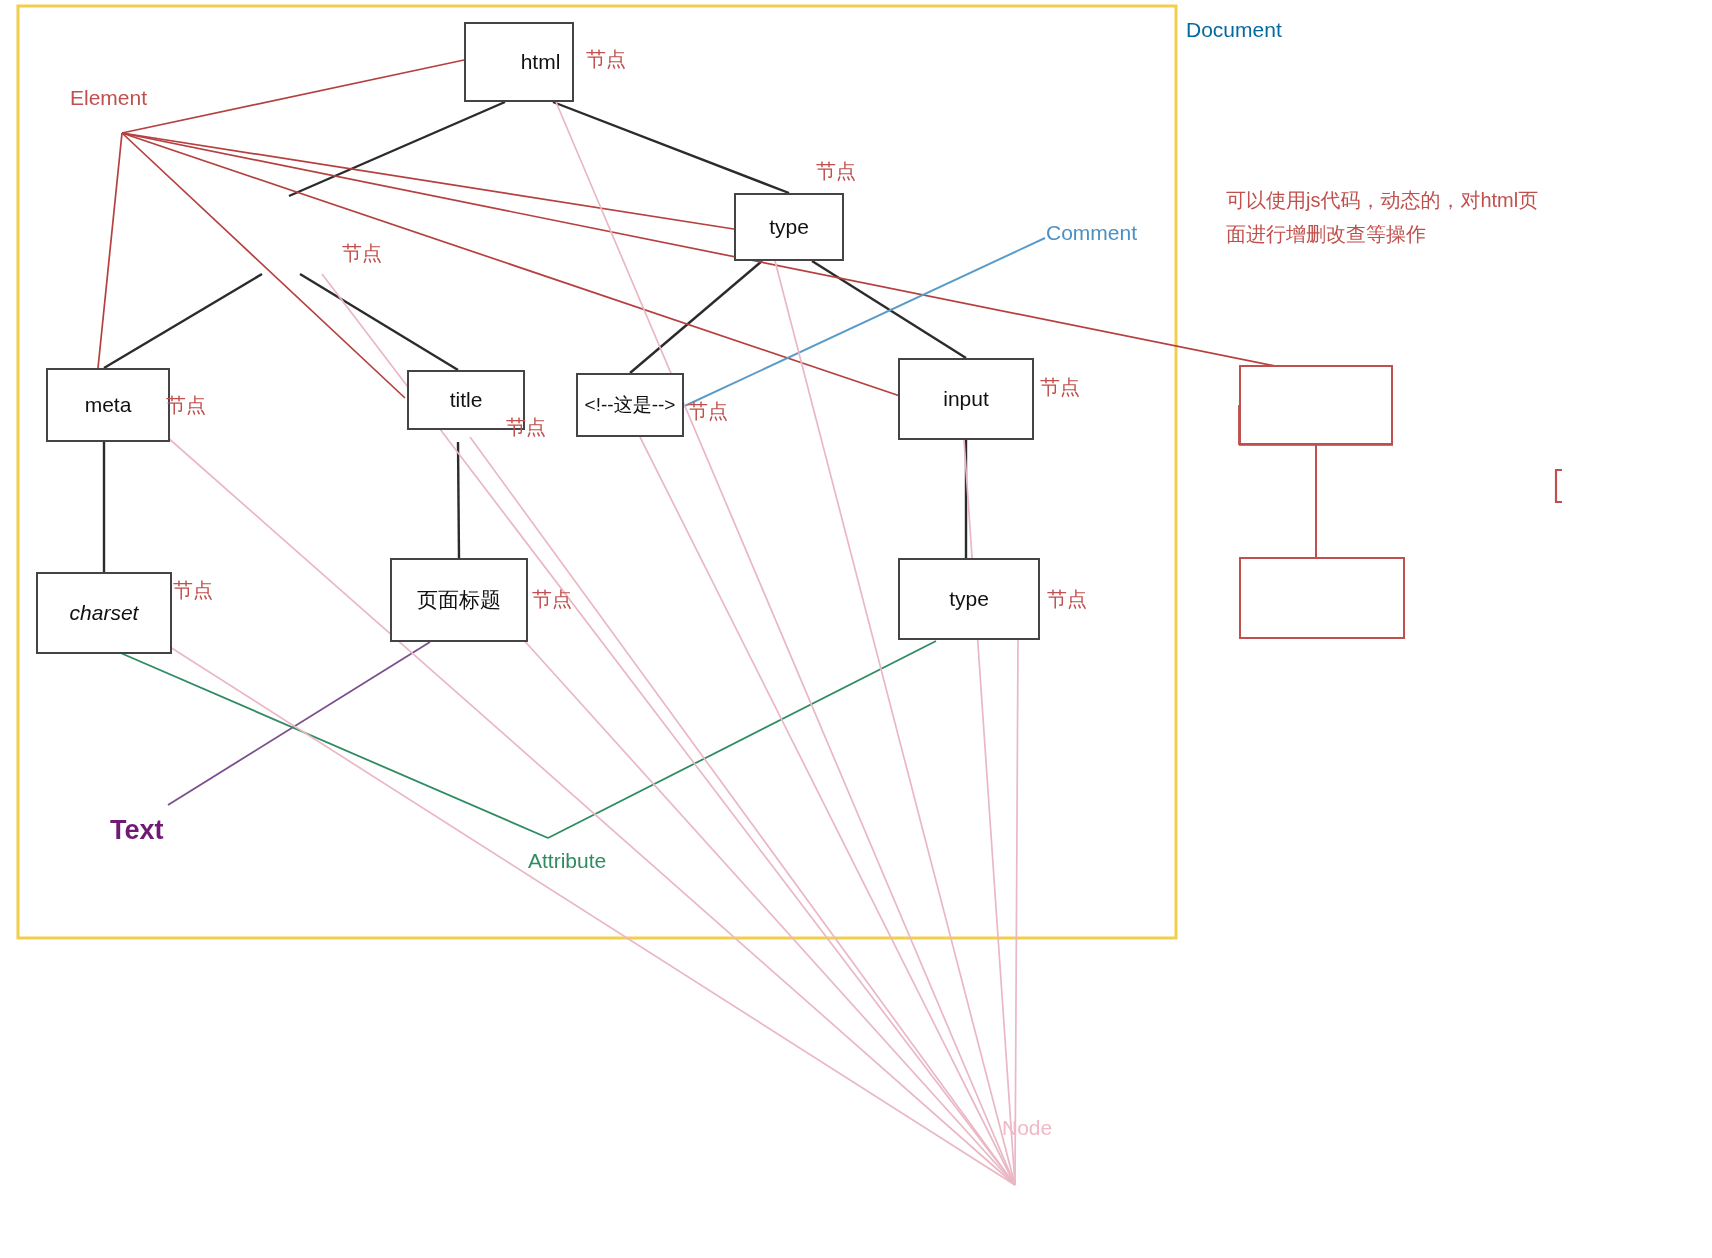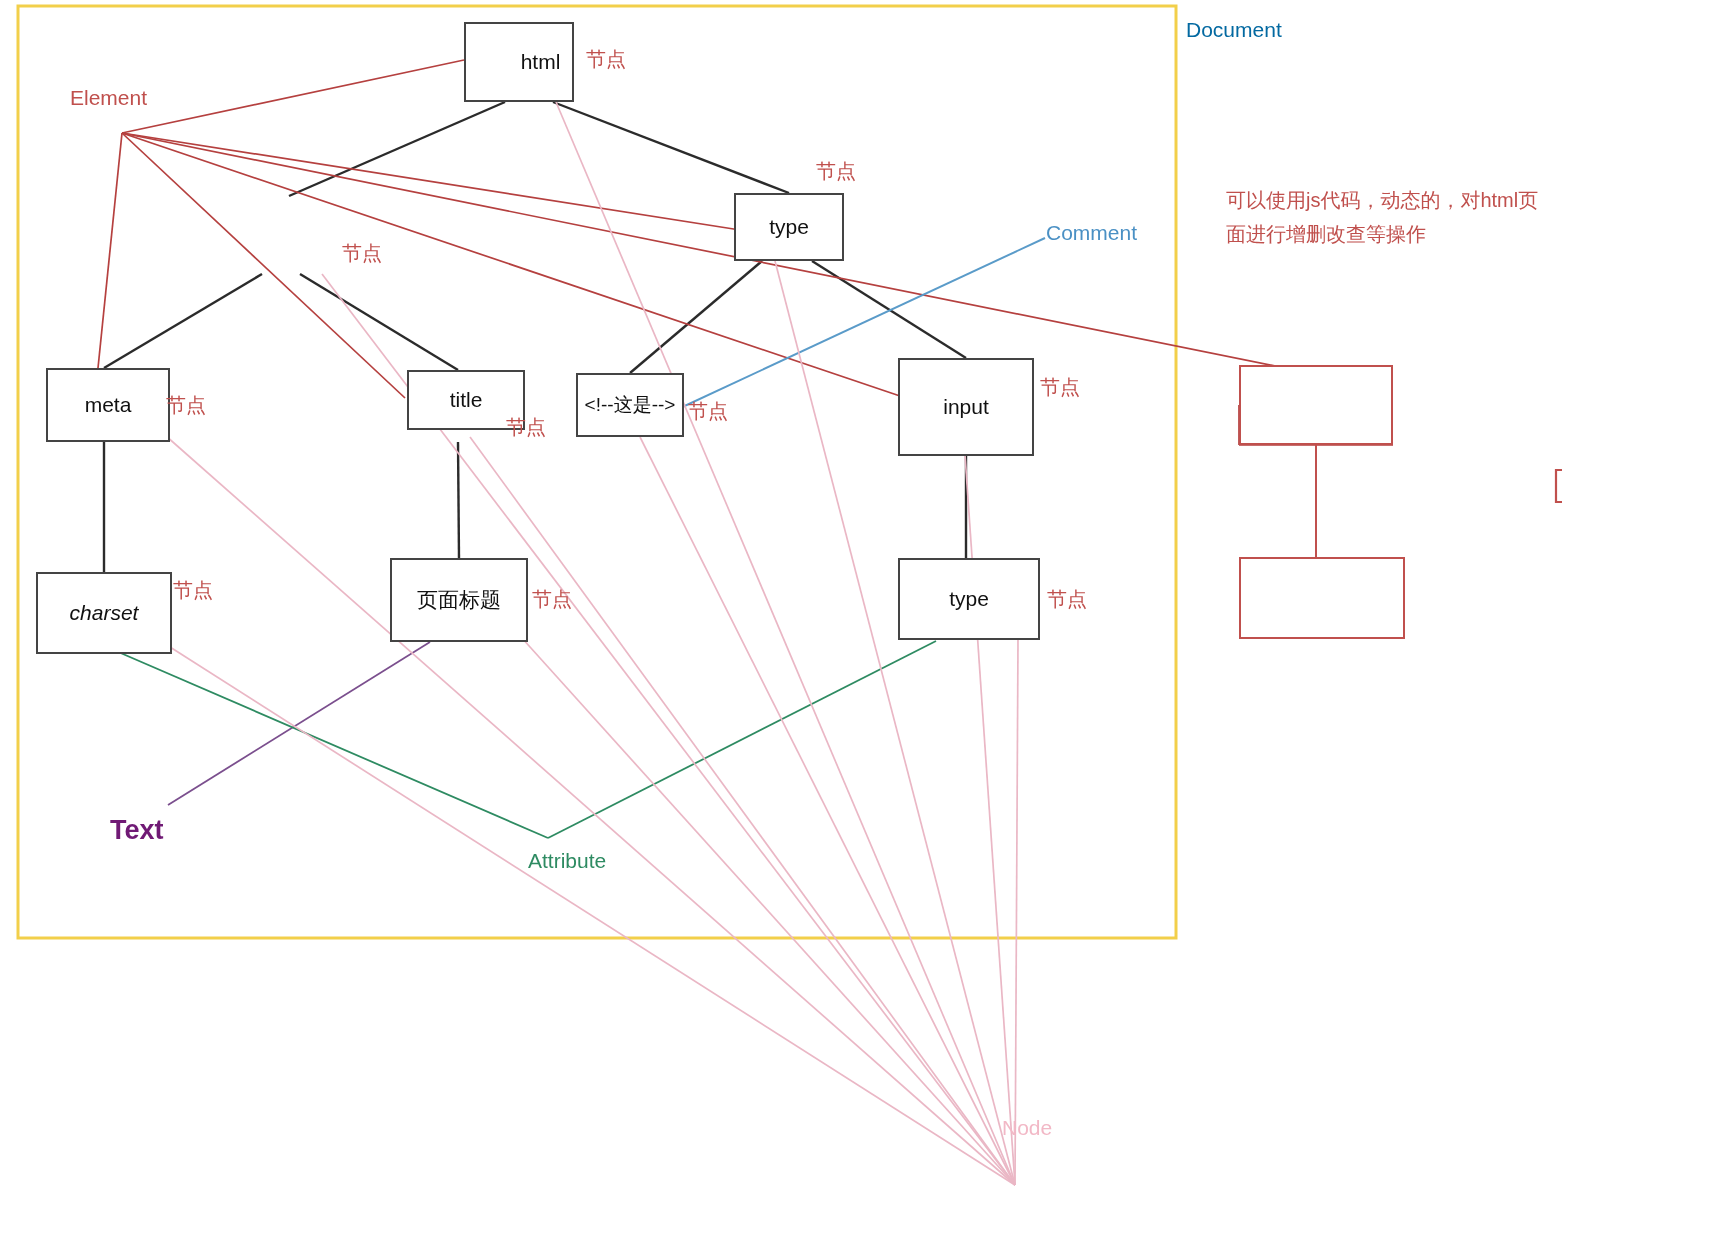--- a/index.html
+++ b/index.html
@@ -185,21 +185,21 @@
   </div>
 
   <div class="node-box" style="left:399px; top:370px; width:118px; height:60px;margin-left:8px;">
     <span>title</span>
   </div>
 
   <div class="node-box mono" style="left:576px; top:373px; width:108px; height:64px;">
     <span>&lt;!--这是--&gt;</span>
   </div>
 
-  <div class="node-box" style="left:898px; top:358px; width:136px; height:98px;">
+  <div class="node-box" style="left:898px; top:358px; width:136px; height:82px;">
     <span>input</span>
   </div>
 
   <div class="node-box" style="left:36px; top:572px; width:136px; height:82px;font-style:italic;">
     <span>charset</span>
   </div>
 
   <div class="node-box" style="left:390px; top:558px; width:138px; height:84px;">
     <span>页面标题</span>
   </div>

